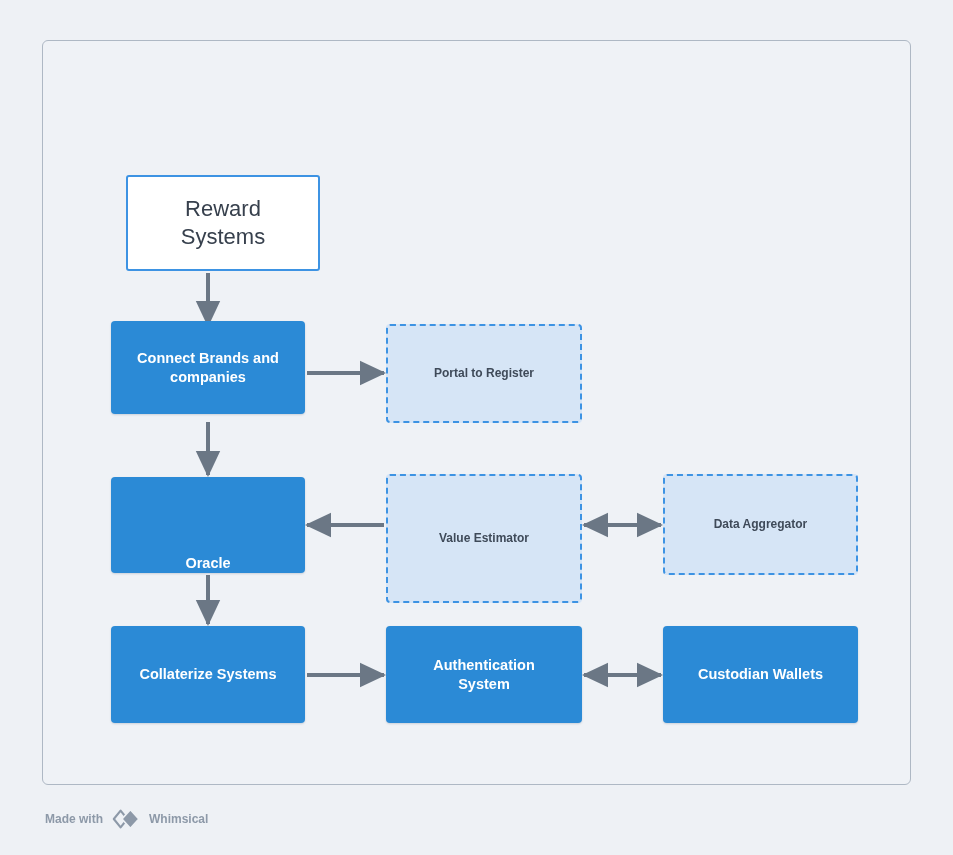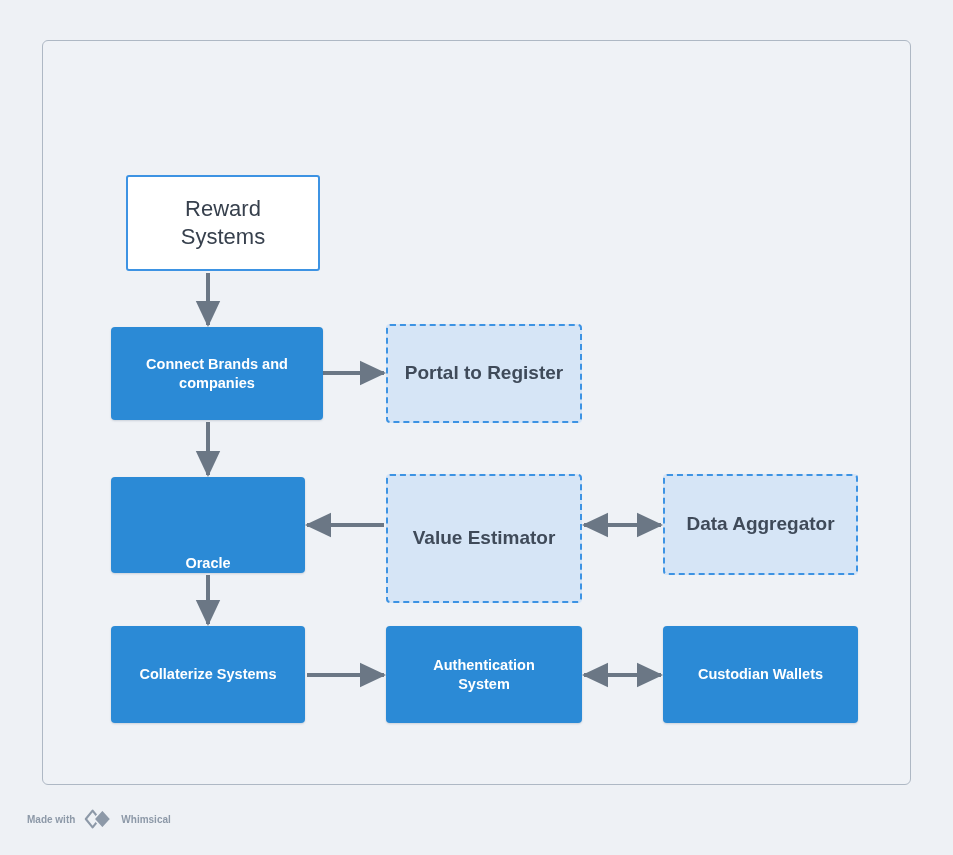--- a/index.html
+++ b/index.html
@@ -95,34 +95,34 @@
     font-weight: bold;
     box-shadow: 0 1px 2px rgba(40,60,90,0.18);
   }
 
   
   .node.style-dashed {
     background: #d6e5f6;
     border: 2px dashed #3d93e3;
     border-radius: 4px;
     color: #3f4a59;
-    font-size: 19px;
+    font-size: 12px;
     font-weight: 600;
   }
 
   
   #footer {
     position: absolute;
-    left: 27px;
+    left: 45px;
     top: 808px;
     display: flex;
     align-items: center;
     gap: 8px;
     color: #8d99a8;
-    font-size: 10px;
+    font-size: 12px;
     font-weight: bold;
   }
   #whimsical-logo {
     display: block;
   }
 </style>
 </head>
 <body>
 
 <div id="diagram-frame">
@@ -149,21 +149,21 @@
           <line x1="264" y1="634" x2="341" y2="634" marker-end="url(#arrow-end)"></line>
           <line x1="541" y1="634" x2="618" y2="634" marker-end="url(#arrow-end)" marker-start="url(#arrow-start)"></line>
         </g>
     </svg>
 
     <div id="node-group">
         <div class="node style-outline" style="left: 68px; top: 134px; width: 194px; height: 96px; margin-left: 15px;">
           <span class="node-text">Reward
 Systems</span>
         </div>
-        <div class="node style-solid" style="left: 68px; top: 286px; width: 212px; height: 93px;">
+        <div class="node style-solid" style="left: 68px; top: 280px; width: 194px; height: 93px;">
           <span class="node-text">Connect Brands and
 companies</span>
         </div>
         <div class="node style-dashed" style="left: 343px; top: 283px; width: 196px; height: 99px;">
           <span class="node-text">Portal to Register</span>
         </div>
         <div class="node style-solid" style="left: 68px; top: 436px; width: 194px; height: 96px; align-items: flex-end;">
           <span class="node-text">Oracle</span>
         </div>
         <div class="node style-dashed" style="left: 343px; top: 433px; width: 196px; height: 129px;">

